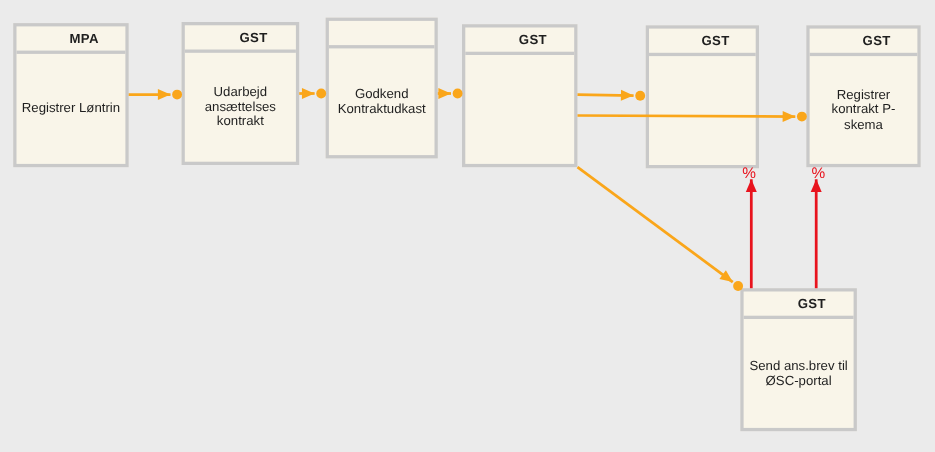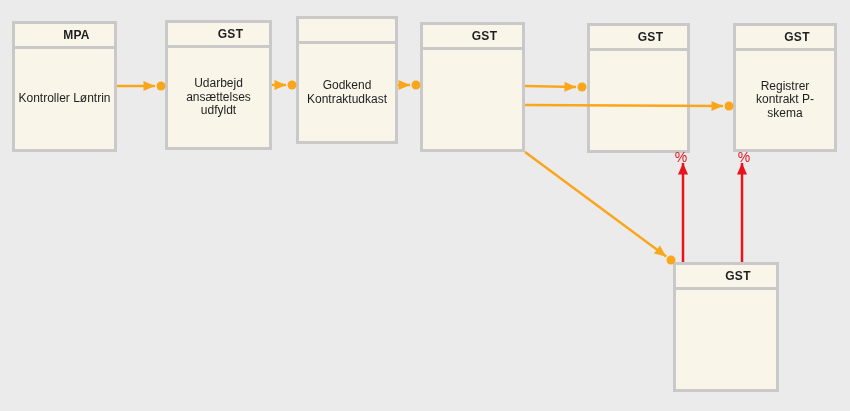--- a/index.html
+++ b/index.html
@@ -64,26 +64,26 @@
     font-size:14px;
   }
 </style>
 </head>
 <body>
 
 <div class="canvas" style="background: rgb(235, 235, 235); --node-fill: #f9f5e9; --node-border: #c9c9c9; --text-color: #1f1f1f;">
 
   <div class="node n0">
     <div class="node-header">MPA</div>
-    <div class="node-body">Kontroller Løntrin</div>
+    <div class="node-body">Registrer Løntrin</div>
   </div>
 
   <div class="node n1">
     <div class="node-header">GST</div>
-    <div class="node-body">Udarbejd ansættelses udfyldt</div>
+    <div class="node-body">Udarbejd ansættelses kontrakt</div>
   </div>
 
   <div class="node n2">
     <div class="node-header"></div>
     <div class="node-body">Godkend Kontraktudkast</div>
   </div>
 
   <div class="node n3">
     <div class="node-header">GST</div>
   </div>
@@ -92,20 +92,21 @@
     <div class="node-header">GST</div>
   </div>
 
   <div class="node n5">
     <div class="node-header">GST</div>
     <div class="node-body">Registrer kontrakt P-skema</div>
   </div>
 
   <div class="node n6">
     <div class="node-header">GST</div>
+    <div class="node-body">Send ans.brev til ØSC-portal</div>
   </div>
 
   <svg id="edge-layer" viewBox="0 0 850 411" xmlns="http://www.w3.org/2000/svg">
     <defs>
       <marker id="arrowhead-flow" markerUnits="userSpaceOnUse" markerWidth="14" markerHeight="12" refX="12" refY="5.5" orient="auto">
         <path d="M0.5,0.5 L12,5.5 L0.5,10.5 Z" fill="#faa61a"></path>
       </marker>
       <marker id="arrowhead-error" markerUnits="userSpaceOnUse" markerWidth="14" markerHeight="12" refX="12" refY="5.5" orient="auto">
         <path d="M0.5,0.5 L12,5.5 L0.5,10.5 Z" fill="#e8131d"></path>
       </marker>

